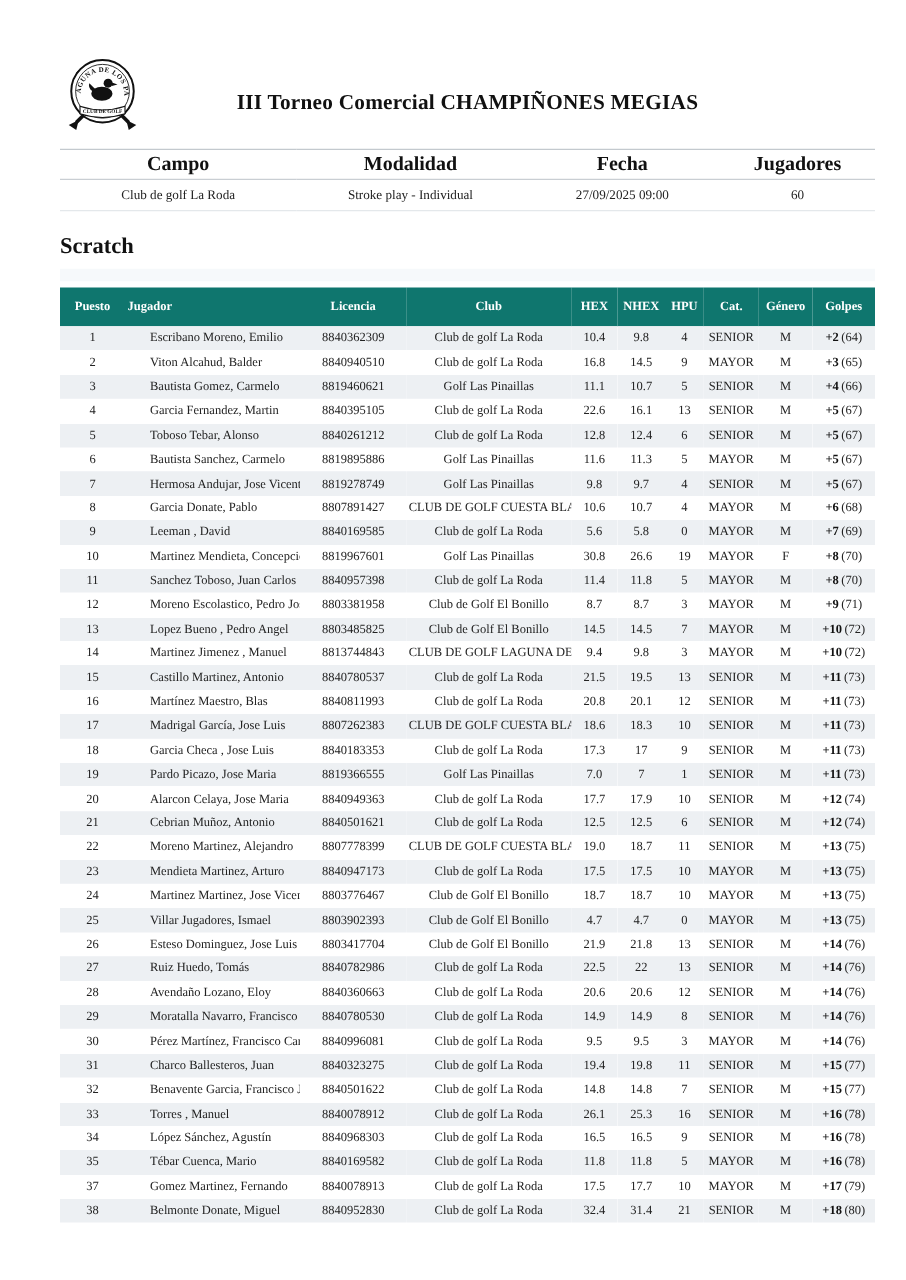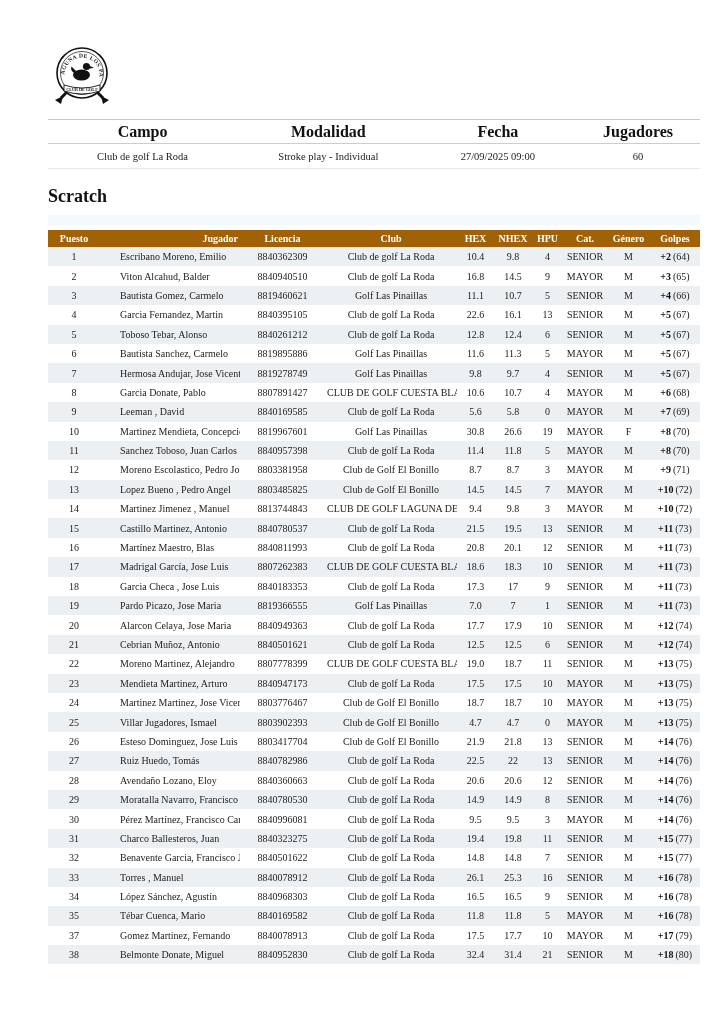--- a/index.html
+++ b/index.html
@@ -15,22 +15,22 @@
   .info-table{width:100%;border-collapse:collapse;table-layout:fixed;margin-top:9px;border-top:1px solid #c3c9ce;}
   .info-table th{font-size:16px;font-weight:bold;text-align:center;height:21px;border-bottom:1px solid #c9ced3;color:#111;}
   .info-table td{font-size:10.5px;text-align:center;height:22px;border-bottom:1px solid #e4e8eb;color:#222;}
 
   
   .section-title{margin-top:17px;font-size:18px;font-weight:bold;color:#111;}
   .pre-header-strip{margin-top:8px;height:10px;background:#f6f9fb;}
 
   
   .results-table{width:100%;border-collapse:collapse;table-layout:fixed;margin-top:5px;}
-  .results-table thead th{background:#a16207;color:#ffffff;font-size:10px;font-weight:bold;height:17px;text-align:center;padding:0 2px;}
-  .results-table thead th.c-jugador{text-align:right;}
+  .results-table thead th{background:#0f766e;color:#ffffff;font-size:10px;font-weight:bold;height:31px;text-align:center;padding:0 2px;}
+  .results-table thead th.c-jugador{text-align:left;}
   .results-table td{font-size:10px;height:19.4px;padding:0 2px;text-align:center;color:#222;white-space:nowrap;overflow:hidden;}
   .results-table td.c-jugador{text-align:left;padding-left:20px;}
   .results-table tbody tr:nth-child(odd){background:#edf0f3;}
   .results-table tbody tr:nth-child(even){background:#ffffff;}
   .strokes{font-weight:bold;color:#111;margin-right:2px;}
 
   
   col.w-puesto{width:52px;} col.w-jugador{width:140px;} col.w-licencia{width:85px;}
   col.w-club{width:132px;} col.w-hex{width:37px;} col.w-nhex{width:38px;}
   col.w-hpu{width:31px;} col.w-cat{width:44px;} col.w-genero{width:43px;} col.w-golpes{width:50px;}
@@ -63,20 +63,21 @@
         <circle cx="33.5" cy="22.5" r="3.6" fill="#111"></circle>
         <path d="M36.5 22 L41 23.5 L36.5 24.8 Z" fill="#111"></path>
         <path d="M21 29 Q17 26 18.5 22.5 Q22 26 24 28 Z" fill="#111"></path>
       </g>
 
       <g>
         <path d="M11 41 Q29 47 47 41 L47 47 Q29 53 11 47 Z" fill="#ffffff" stroke="#111" stroke-width="0.9"></path>
         <text x="29" y="46.7" font-size="4.2" font-weight="bold" font-family="Liberation Serif, serif" fill="#111" text-anchor="middle">CLUB DE GOLF</text>
       </g>
     </svg>
+    <div class="title">III Torneo Comercial CHAMPIÑONES MEGIAS</div>
   </div>
 
   <table class="info-table">
     <colgroup>
         <col style="width:29%">
         <col style="width:28%">
         <col style="width:24%">
         <col style="width:19%">
       </colgroup>
     <thead>

